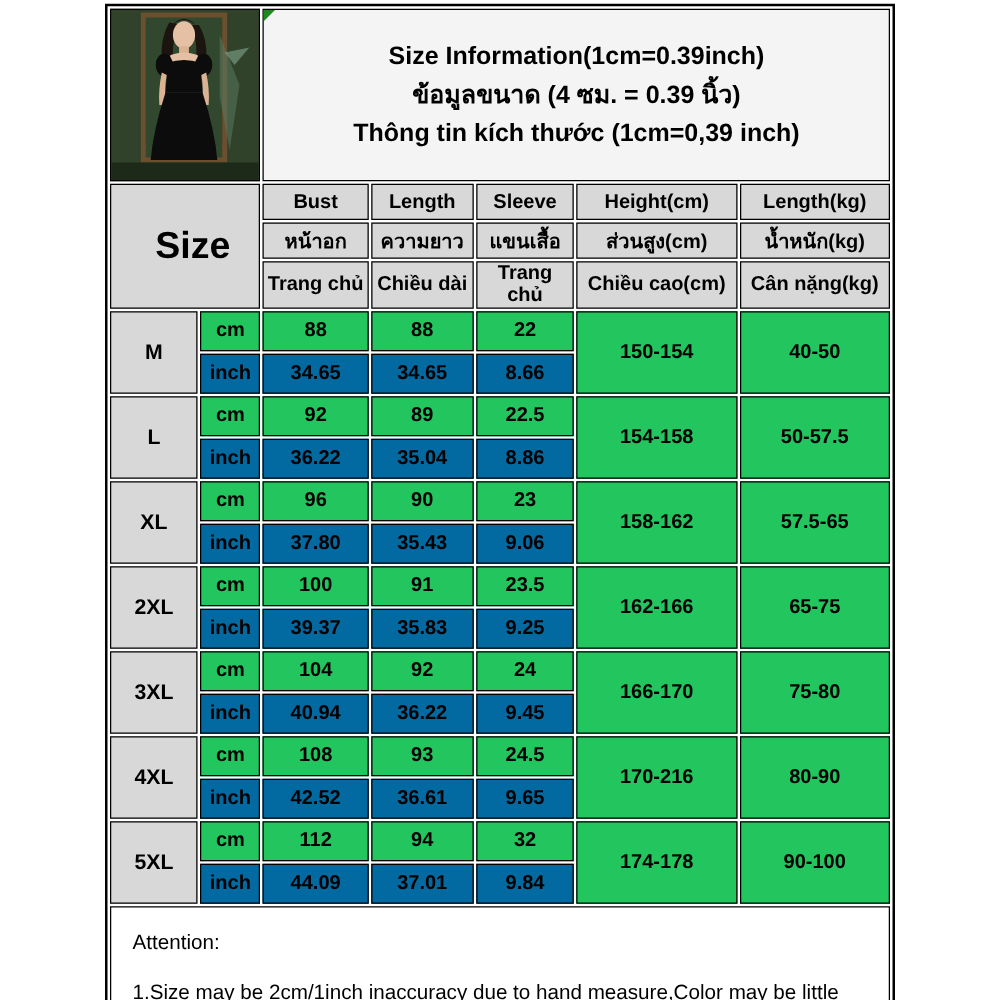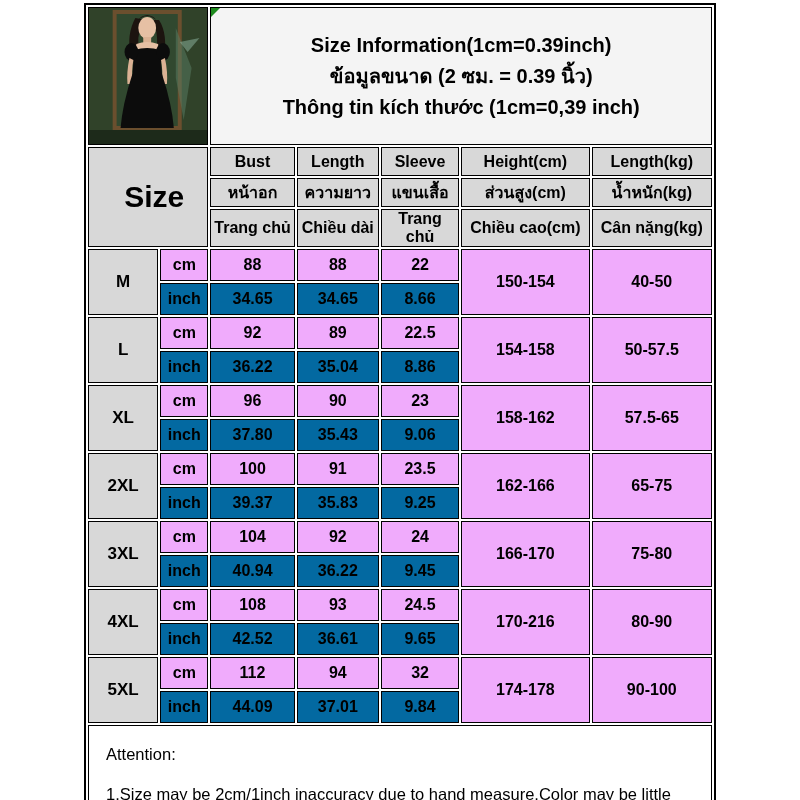--- a/index.html
+++ b/index.html
@@ -15,21 +15,21 @@
     border:2px solid #000;background:#fff;
   }
   td,th{
     border:1.5px solid #000;
     text-align:center;vertical-align:middle;
     padding:0;overflow:hidden;
     font-weight:bold;font-size:16px;
   }
   
   .c-gray  {background:#d8d8d8;}
-  .c-light {background:#f0abfc;}
+  .c-light {background:#22c55e;}
   .c-white {background:#0369a1;}
   .c-title {background:#f4f4f4;}
   
   td.photo-cell{height:136px;padding:0;background:#2c3b26;}
   td.photo-cell svg{display:block;width:100%;height:100%;}
   td.title-cell{position:relative;height:136px;}
   .title-line{font-weight:bold;font-size:20px;line-height:31px;}
   .corner-tri{
     position:absolute;top:0;left:0;width:0;height:0;
     border-top:9px solid #1e8a1e;border-right:9px solid transparent;
@@ -81,21 +81,21 @@
             <ellipse cx="43" cy="44" rx="7" ry="9" fill="#0c0c0c"></ellipse>
             <ellipse cx="75" cy="44" rx="7" ry="9" fill="#0c0c0c"></ellipse>
             <path d="M41 50 Q38 64 39 76 L44 76 Q43 62 45 52 Z" fill="#dbb294"></path>
             <path d="M77 50 Q80 64 79 76 L74 76 Q75 62 73 52 Z" fill="#dbb294"></path>
             <path d="M44 66 L74 66 Q84 96 86 120 L32 120 Q34 96 44 66 Z" fill="#0c0c0c"></path>
           </svg>
         </td>
         <td class="title-cell c-title" colspan="5">
           <span class="corner-tri"></span>
           <div class="title-line">Size Information(1cm=0.39inch)</div>
-          <div class="title-line">ข้อมูลขนาด (2 ซม. = 0.39 นิ้ว)</div>
+          <div class="title-line">ข้อมูลขนาด (4 ซม. = 0.39 นิ้ว)</div>
           <div class="title-line">Thông tin kích thước (1cm=0,39 inch)</div>
         </td>
       </tr>
     </tbody>
 
     <tbody>
       <tr class="hdr">
         <td class="c-gray size-head" colspan="2" rowspan="3">Size</td>
         <td class="c-gray">Bust</td>
         <td class="c-gray">Length</td>

